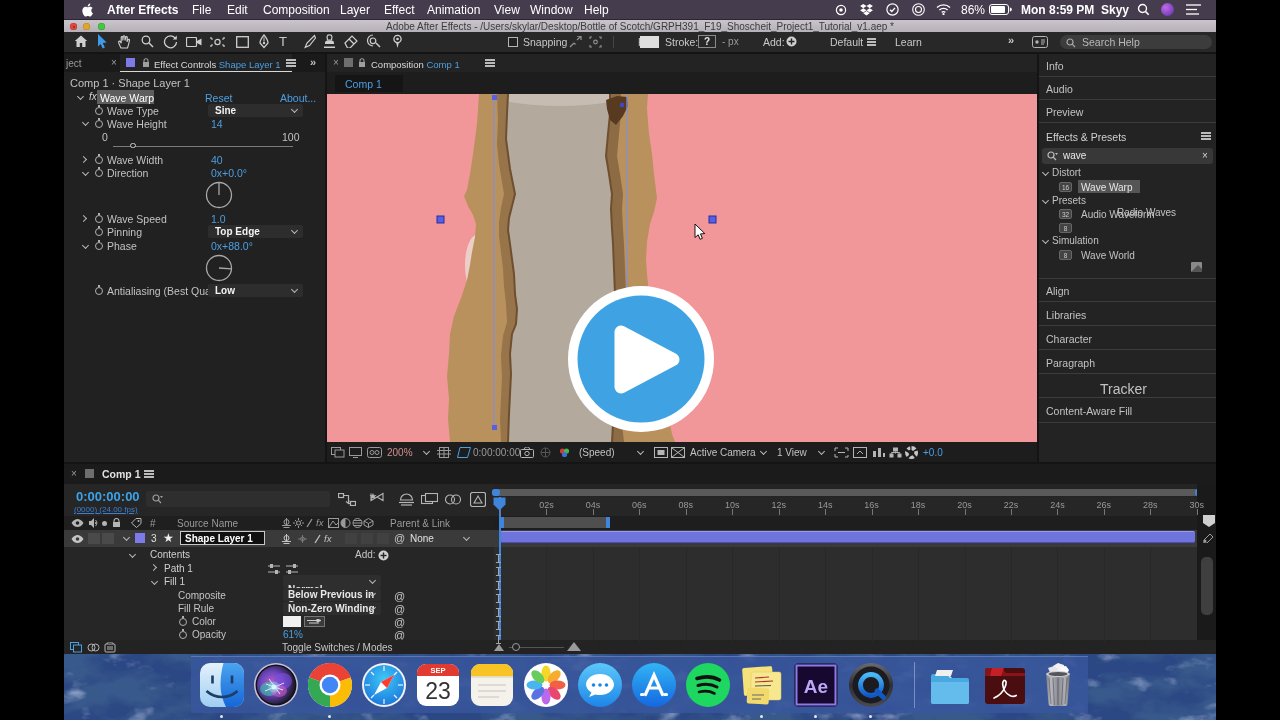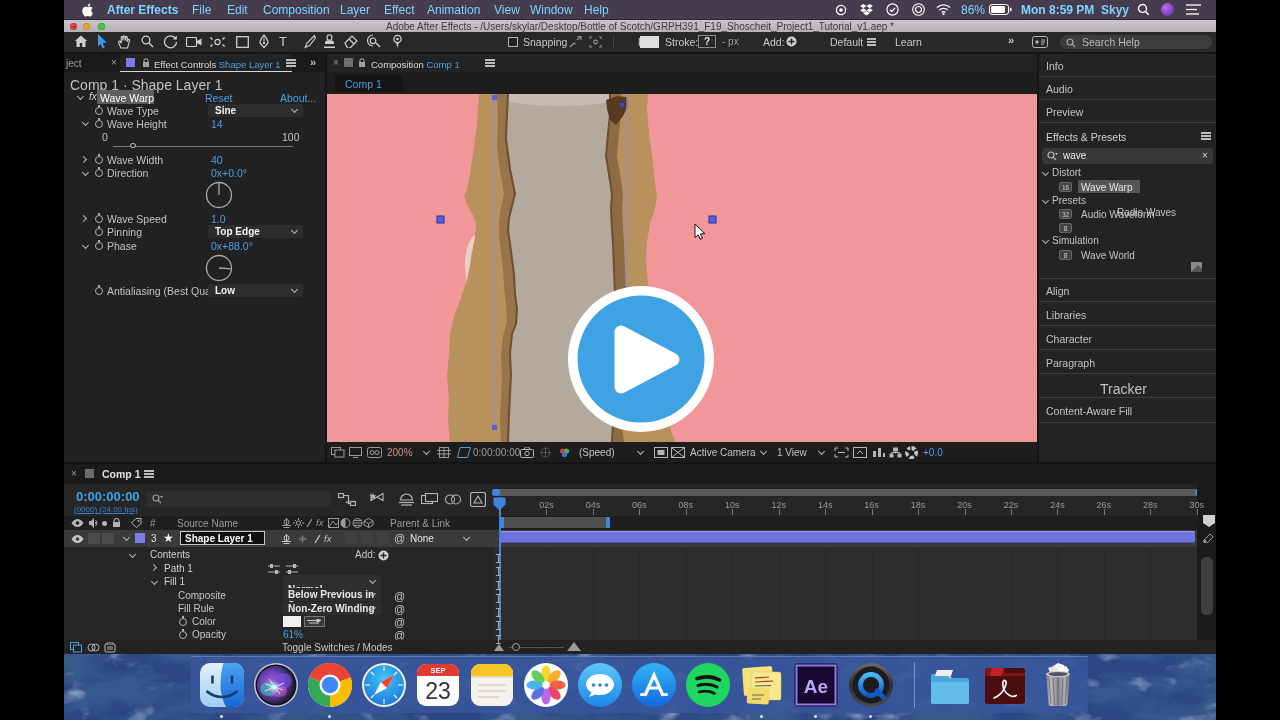--- a/index.html
+++ b/index.html
@@ -3,21 +3,21 @@
 <meta charset="utf-8">
 <style>
 *{margin:0;padding:0;box-sizing:border-box;}
 html,body{width:1280px;height:720px;overflow:hidden;background:#000;}
 body{font-family:"Liberation Sans",sans-serif;position:relative;}
 .abs{position:absolute;}
 
 #wall{left:64px;top:0;width:1152px;height:720px;background:#26459c;}
 
 #menubar{left:64px;top:0;width:1152px;height:19px;background:#453c4e;color:#eae6ee;font-size:12px;}
-#menubar .mi{position:absolute;top:3px;font-size:12px;color:#7dd3fc;}
+#menubar .mi{position:absolute;top:3px;font-size:12px;color:#ffffff;}
 
 #titlebar{left:64px;top:19px;width:1152px;height:13px;background:linear-gradient(#c9c5cb,#b6b0b8);border-top:1px solid #2a2433;}
 .tl{position:absolute;top:3px;width:7px;height:7px;border-radius:50%;}
 #titletext{position:absolute;top:1px;left:0;width:100%;text-align:center;font-size:10px;color:#3c3c3c;}
 
 #toolbar{left:64px;top:32px;width:1152px;height:20px;background:#282828;color:#c9c9c9;}
 #toolbar .ti{position:absolute;top:3px;font-size:12px;color:#c9c9c9;}
 
 #mainbg{left:64px;top:52px;width:1152px;height:412px;background:#141414;}
 .panel{position:absolute;background:#222;}
@@ -231,21 +231,21 @@
     <div class="abs" style="left:56px;top:0;width:172px;height:18px;background:#232323;border-bottom:1.5px solid #d8d8d8;"></div>
     <div class="abs" style="left:62px;top:4px;width:9px;height:9px;background:#7d7bea;"></div>
     <svg class="abs" style="left:78px;top:4px;" width="8" height="10" viewBox="0 0 8 10">
         <path d="M2 4V2.8a2 2 0 0 1 4 0V4" fill="none" stroke="#9f9f9f" stroke-width="1.1"></path>
         <rect x="1" y="4" width="6" height="5" fill="#9f9f9f"></rect>
       </svg>
     <span class="t" style="left:90px;top:5px;font-size:9.5px;color:#dadada;">Effect Controls <span class="blue">Shape Layer 1</span></span>
     <span class="ham" style="left:222px;top:8px;"></span>
     <span class="t" style="left:246px;top:2px;font-size:11px;font-weight:bold;">»</span>
   </div>
-  <span class="t" style="left:6px;top:23px;font-size:14px;">Comp 1 · Shape Layer 1</span>
+  <span class="t" style="left:6px;top:23px;font-size:11px;">Comp 1 · Shape Layer 1</span>
   <span class="chd" style="left:14px;top:40px;"></span>
   <span class="t" style="left:25px;top:37px;font-style:italic;color:#d5d5d5;">fx</span>
   <div class="abs" style="left:33px;top:36px;width:57px;height:14px;background:#5e5e5e;"></div>
   <span class="t" style="left:36px;top:38px;font-size:10.5px;color:#fff;">Wave Warp</span>
   <span class="t blue" style="left:141px;top:38px;font-size:10.5px;">Reset</span>
   <span class="t blue" style="left:216px;top:38px;font-size:10.5px;">About...</span>
   <span class="sw" style="left:31px;top:53px;"></span>
   <span class="t" style="left:43px;top:51px;font-size:10.5px;">Wave Type</span>
   <div class="dd" style="left:144px;top:50px;width:95px;height:13px;">
       <b style="position:absolute;left:7px;top:1px;color:#f2f2f2;">Sine</b>

